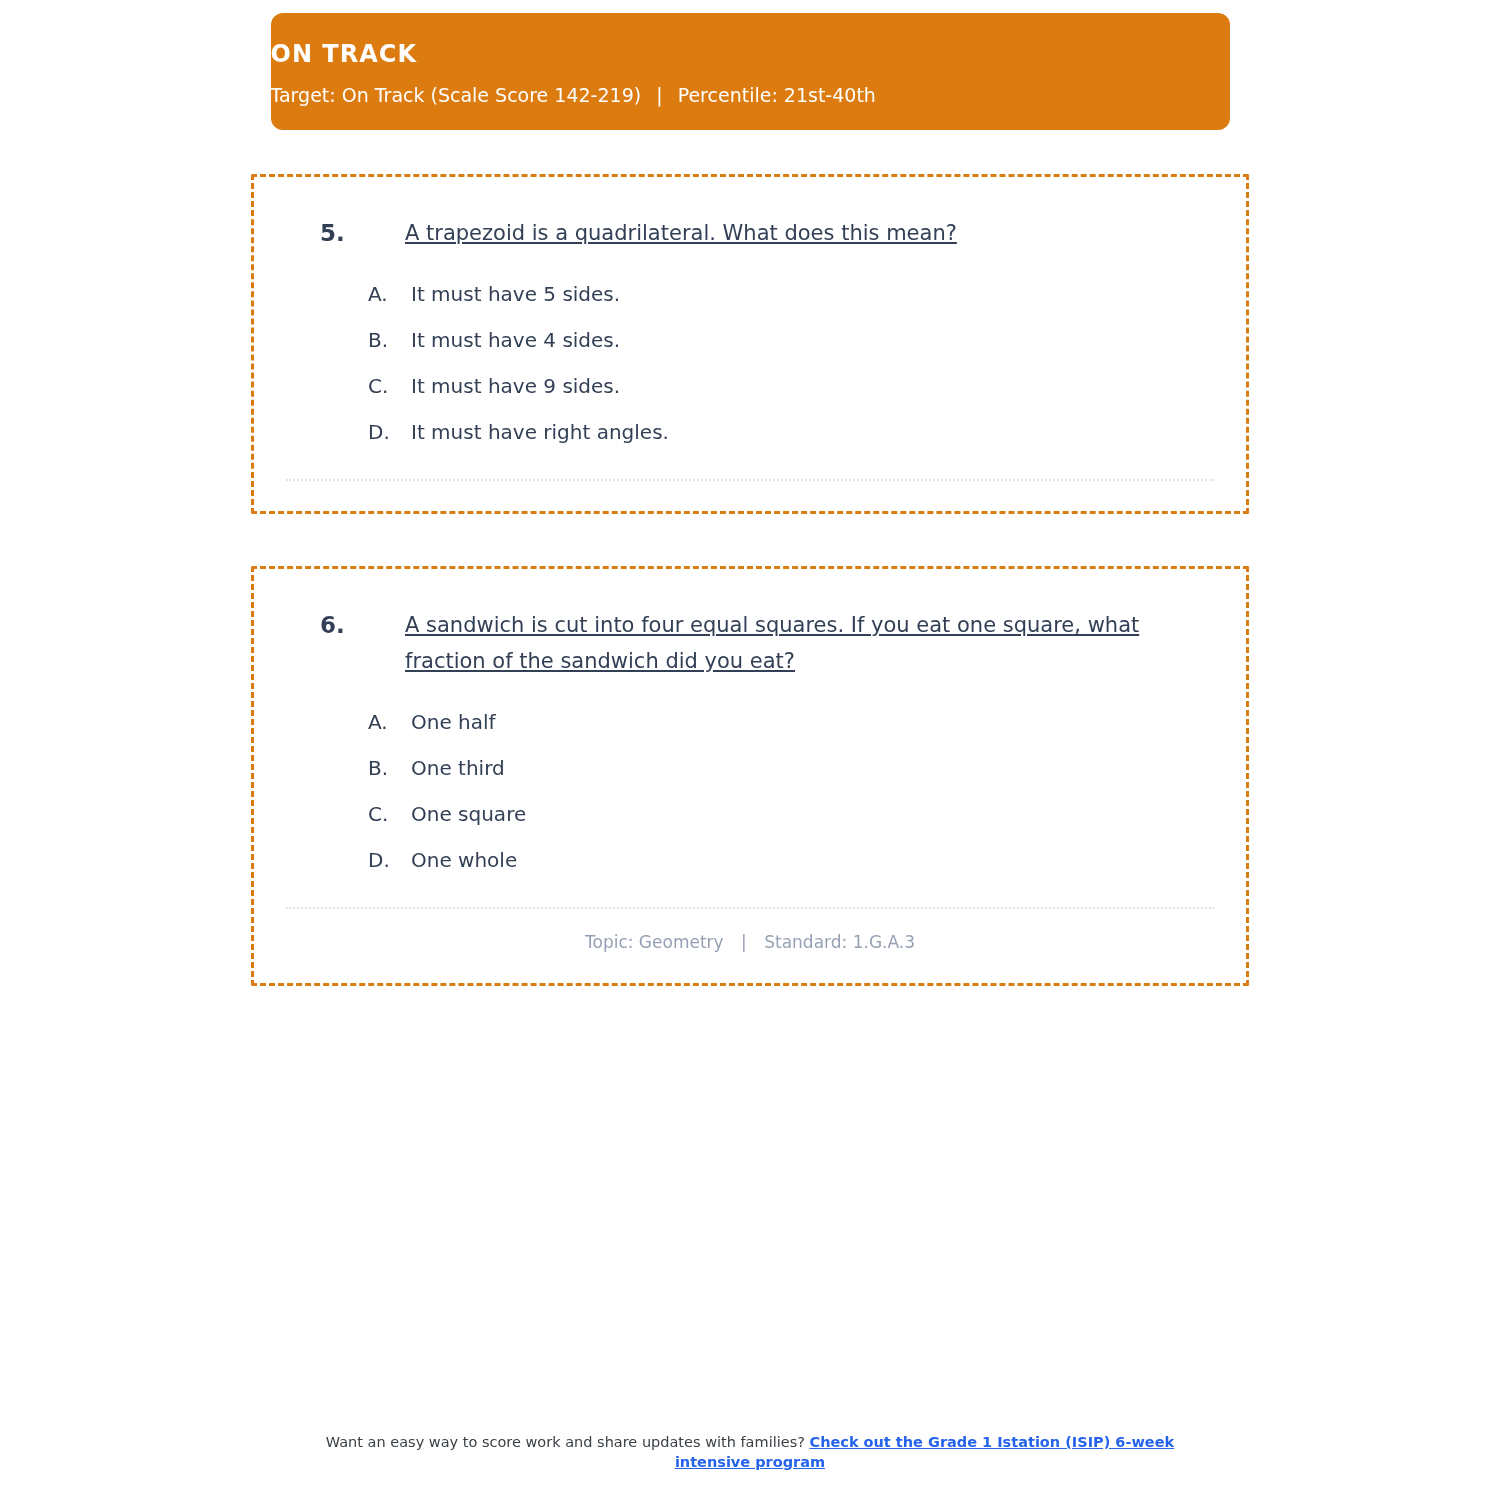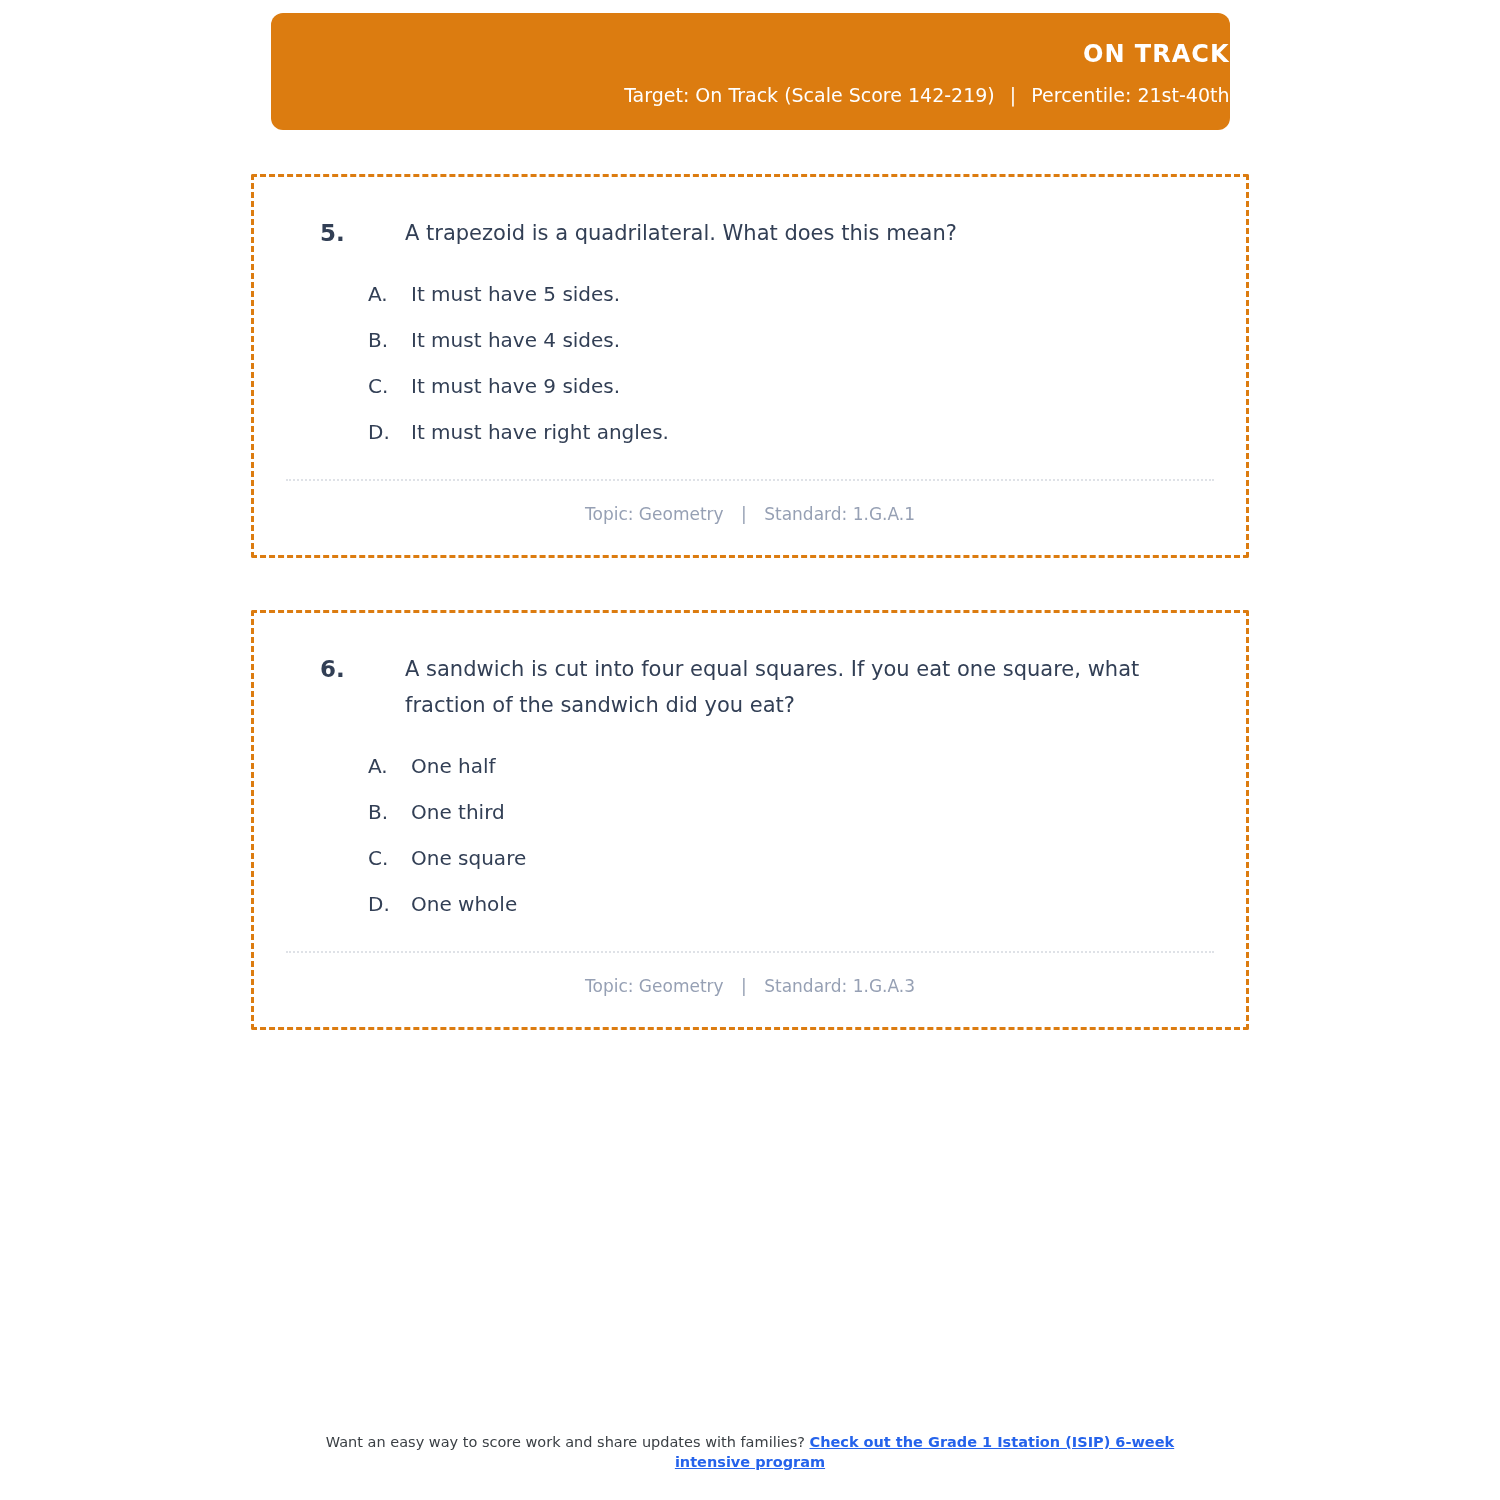--- a/index.html
+++ b/index.html
@@ -20,21 +20,21 @@
     font-family: "DejaVu Sans", "Liberation Sans", sans-serif;
     overflow: hidden;
   }
 
   
   .banner {
     width: 959px;
     margin: 13px auto 0 auto;
     background: var(--accent);
     border-radius: 12px;
-    text-align: right;
+    text-align: left;
     padding: 27px 0 24px 0;
   }
   .banner-title {
     color: var(--header_text);
     font-size: 24px;
     font-weight: bold;
     letter-spacing: 1px;
     line-height: 28px;
   }
   .banner-sub {
@@ -65,20 +65,21 @@
     flex: 0 0 85px;
     font-size: 23px;
     font-weight: bold;
     line-height: 36px;
   }
   .q-text {
     flex: 1;
     font-size: 21px;
     line-height: 36px;
     padding-right: 40px;
+    text-decoration: underline;
   }
 
   .options { margin-top: 30px; padding-left: 82px; }
   .option {
     display: flex;
     color: var(--question_text);
     font-size: 20px;
     line-height: 26px;
     margin-top: 20px;
   }
@@ -150,25 +151,20 @@
     <div class="option">
       <span class="opt-letter">C.</span>
       <span class="opt-text">It must have 9 sides.</span>
     </div>
     <div class="option">
       <span class="opt-letter">D.</span>
       <span class="opt-text">It must have right angles.</span>
     </div>
   </div>
   <div class="divider"></div>
-  <div class="meta">
-    <span>Topic: Geometry</span>
-    <span class="sep">|</span>
-    <span>Standard: 1.G.A.1</span>
-  </div>
 </section>
 
 <section class="card second">
   <div class="q-row">
     <div class="q-num">6.</div>
     <div class="q-text">A sandwich is cut into four equal squares. If you eat one square, what fraction of the sandwich did you eat?</div>
   </div>
   <div class="options">
     <div class="option">
       <span class="opt-letter">A.</span>

